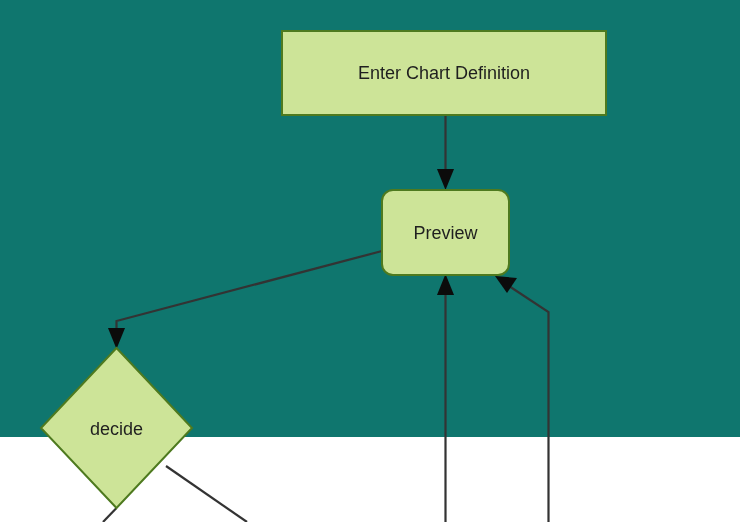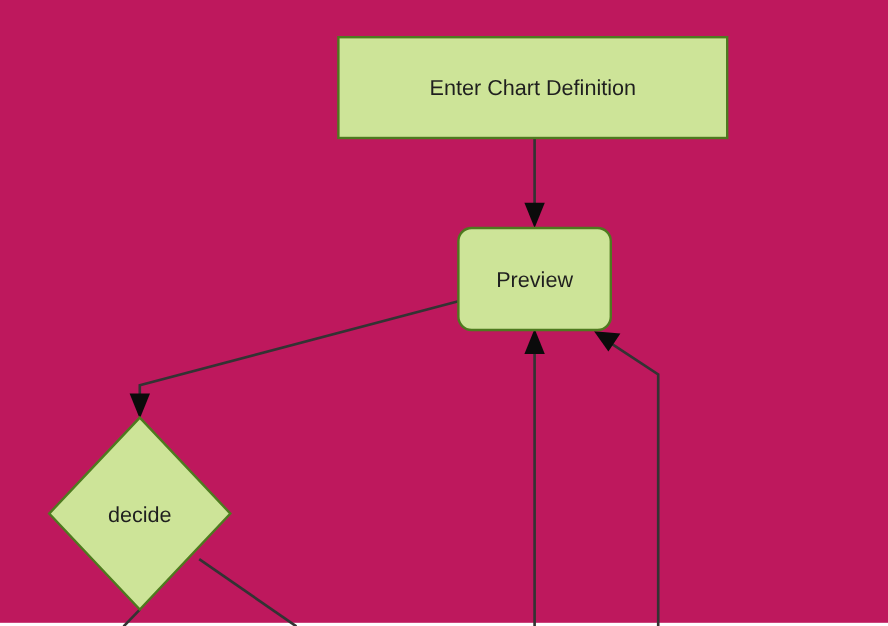--- a/index.html
+++ b/index.html
@@ -10,22 +10,22 @@
   }
   body {
     width: 740px;
     height: 522px;
     overflow: hidden;
     font-family: "Liberation Sans", "DejaVu Sans", sans-serif;
   }
   #diagram-canvas {
     position: relative;
     width: 740px;
-    height: 519px;
-    background: #be185d;
+    height: 437px;
+    background: #0f766e;
   }
   #diagram-canvas svg {
     display: block;
   }
   .node-shape {
     fill: #cde498;
     stroke: #4e7a1f;
     stroke-width: 2;
   }
   .node-label {

